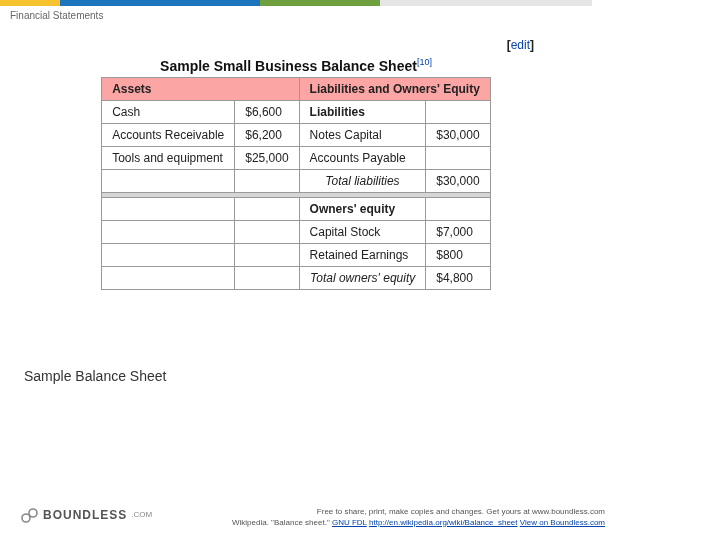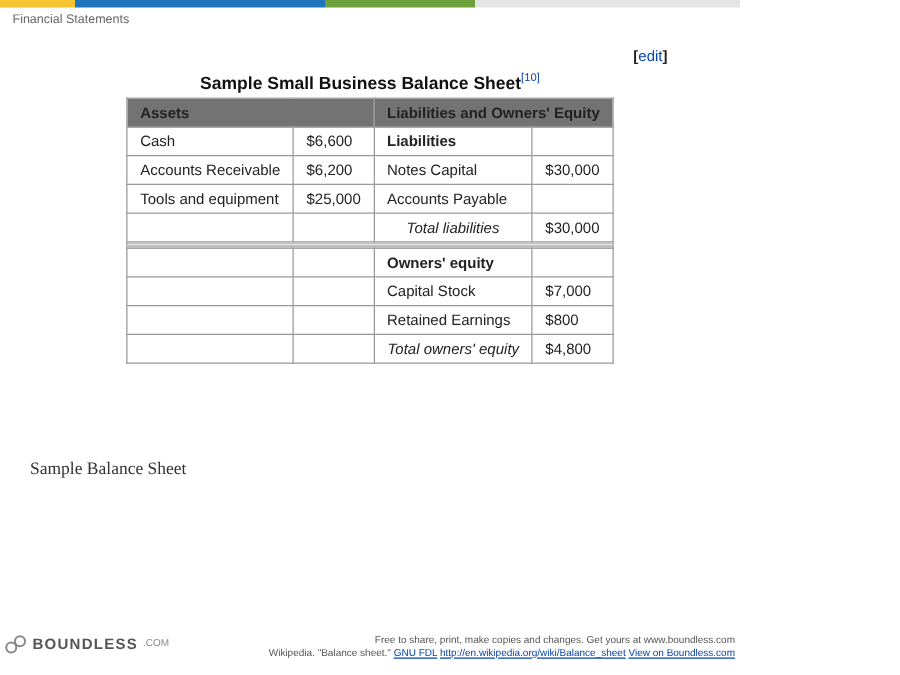--- a/index.html
+++ b/index.html
@@ -65,21 +65,21 @@
     font-family: Arial, sans-serif;
   }
   table.balance td, table.balance th {
     border: 1px solid #999;
     padding: 4px 10px;
     text-align: left;
     white-space: nowrap;
   }
   table.balance th {
     font-weight: bold;
-    background:#737373;
+    background:#fca5a5;
   }
   .amt { text-align: right; }
   .sect { font-weight: bold; }
   .ital { font-style: italic; }
   .subhead { font-weight: bold; }
   tr.hr-row td {
     padding: 0;
     height: 4px;
     border-left: 1px solid #999;
     border-right: 1px solid #999;
@@ -93,30 +93,29 @@
   .caption-block {
     position: absolute;
     left: 24px;
     top: 368px;
     width: 660px;
   }
   .cap-title {
     font-size: 14px;
     color:#333;
     margin-bottom: 4px;
-    font-family: Liberation Serif, serif;
   }
   .cap-desc {
     font-size: 9px;
     color:#555;
   }
 
   .footer {
     position: absolute;
-    left: 0;
+    left: 17px;
     bottom: 12px;
     width: 100%;
     box-sizing: border-box;
     padding: 0 4px;
   }
   .logo {
     float: left;
     display: flex;
     align-items: center;
     gap: 4px;

